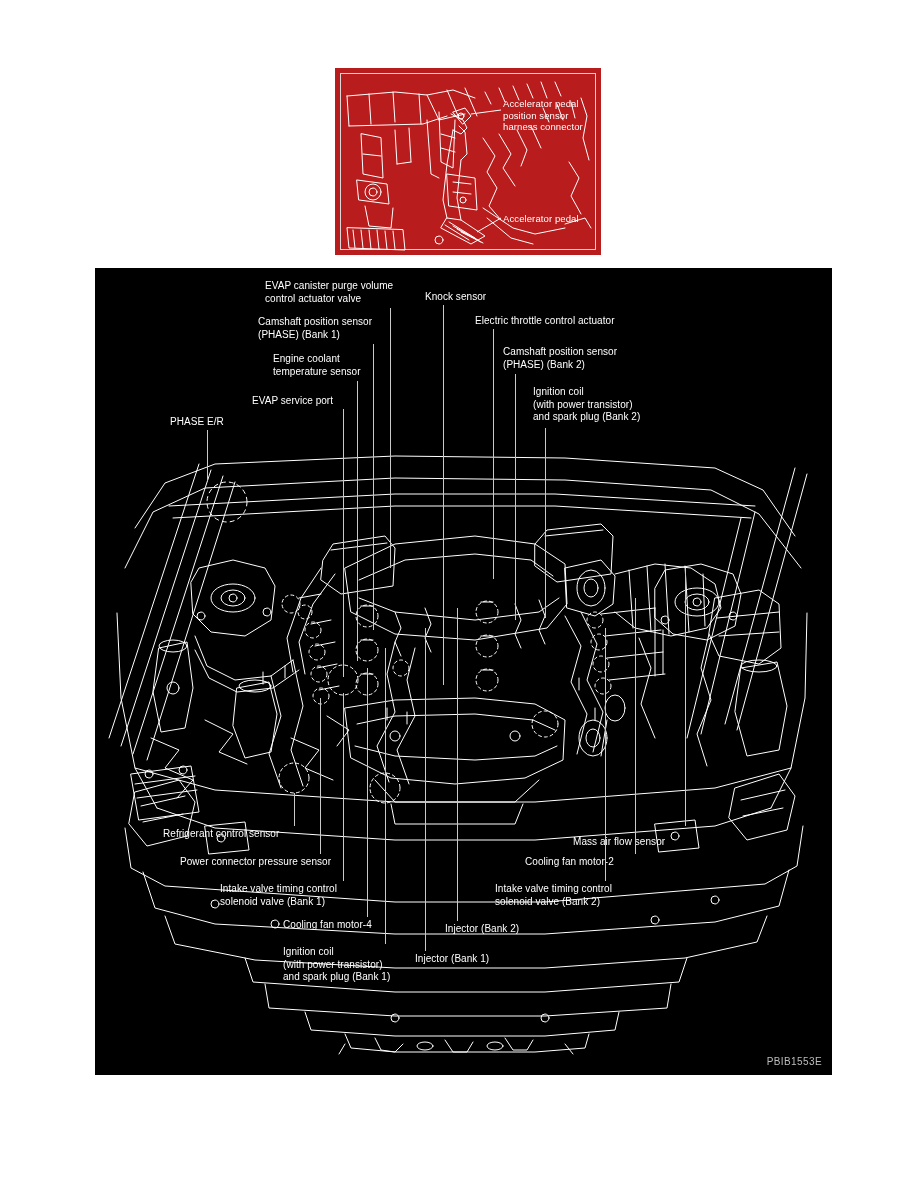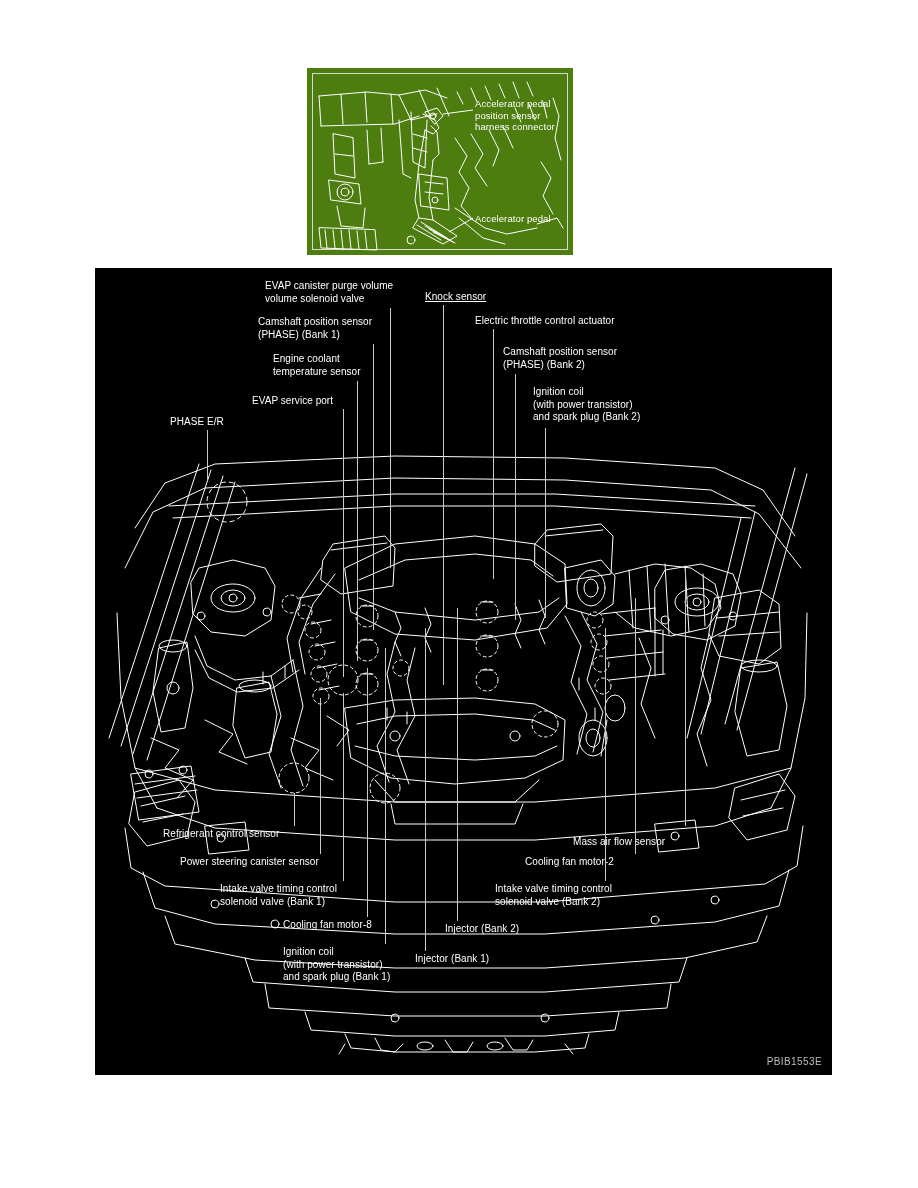--- a/index.html
+++ b/index.html
@@ -12,25 +12,25 @@
     width: 918px;
     height: 1188px;
     position: relative;
     font-family: "Liberation Sans", sans-serif;
     overflow: hidden;
   }
 
   
   #inset-figure {
     position: absolute;
-    left: 304px;
+    left: 332px;
     top: 65px;
     width: 272px;
     height: 193px;
-    background: #4d7c0f;
+    background: #b91c1c;
     border: 3px solid #ffffff;
     box-sizing: border-box;
     overflow: hidden;
   }
   #inset-figure .inner-frame {
     position: absolute;
     left: 5px;
     top: 5px;
     right: 5px;
     bottom: 5px;
@@ -353,63 +353,63 @@
       <path d="M512 452 L506 488"></path>
 
       <path d="M640 520 L684 506 L700 528 L692 562 L652 572 L634 550 Z"></path>
       <path d="M646 532 L690 522 M648 548 L688 540"></path>
       <path d="M40 524 L84 512 L100 534 L92 568 L52 578 L34 556 Z"></path>
       <path d="M46 538 L90 528 M48 554 L88 546"></path>
     </g>
   </svg>
 
   <div class="callout-label" style="left:170px; top:12px;">EVAP canister purge volume
-volume solenoid valve</div>
+control actuator valve</div>
   <div class="leader" style="left:295px; top:40px; height:260px;"></div>
 
   <div class="callout-label" style="left:163px; top:48px;">Camshaft position sensor
 (PHASE) (Bank 1)</div>
   <div class="leader" style="left:278px; top:76px; height:286px;"></div>
 
   <div class="callout-label" style="left:178px; top:85px;">Engine coolant
 temperature sensor</div>
   <div class="leader" style="left:262px; top:113px; height:280px;"></div>
 
   <div class="callout-label" style="left:157px; top:127px;">EVAP service port</div>
   <div class="leader" style="left:248px; top:141px; height:268px;"></div>
 
   <div class="callout-label" style="left:75px; top:148px;">PHASE E/R</div>
   <div class="leader" style="left:112px; top:162px; height:52px;"></div>
 
-  <div class="callout-label" style="left:330px; top:23px;text-decoration:underline;">Knock sensor</div>
+  <div class="callout-label" style="left:330px; top:23px;">Knock sensor</div>
   <div class="leader" style="left:348px; top:37px; height:380px;"></div>
 
   <div class="callout-label" style="left:380px; top:47px;">Electric throttle control actuator</div>
   <div class="leader" style="left:398px; top:61px; height:250px;"></div>
 
   <div class="callout-label" style="left:408px; top:78px;">Camshaft position sensor
 (PHASE) (Bank 2)</div>
   <div class="leader" style="left:420px; top:106px; height:246px;"></div>
 
   <div class="callout-label" style="left:438px; top:118px;">Ignition coil
 (with power transistor)
 and spark plug (Bank 2)</div>
   <div class="leader" style="left:450px; top:160px; height:190px;"></div>
 
   <div class="callout-label" style="left:68px; top:560px;">Refrigerant control sensor</div>
   <div class="leader" style="left:199px; top:525px; height:33px;"></div>
 
-  <div class="callout-label" style="left:85px; top:588px;">Power steering canister sensor</div>
+  <div class="callout-label" style="left:85px; top:588px;">Power connector pressure sensor</div>
   <div class="leader" style="left:225px; top:430px; height:156px;"></div>
 
   <div class="callout-label" style="left:125px; top:615px;">Intake valve timing control
 solenoid valve (Bank 1)</div>
   <div class="leader" style="left:248px; top:425px; height:188px;"></div>
 
-  <div class="callout-label" style="left:188px; top:651px;">Cooling fan motor-8</div>
+  <div class="callout-label" style="left:188px; top:651px;">Cooling fan motor-4</div>
   <div class="leader" style="left:272px; top:400px; height:249px;"></div>
 
   <div class="callout-label" style="left:188px; top:678px;">Ignition coil
 (with power transistor)
 and spark plug (Bank 1)</div>
   <div class="leader" style="left:290px; top:380px; height:296px;"></div>
 
   <div class="callout-label" style="left:320px; top:685px;">Injector (Bank 1)</div>
   <div class="leader" style="left:330px; top:360px; height:323px;"></div>
 

